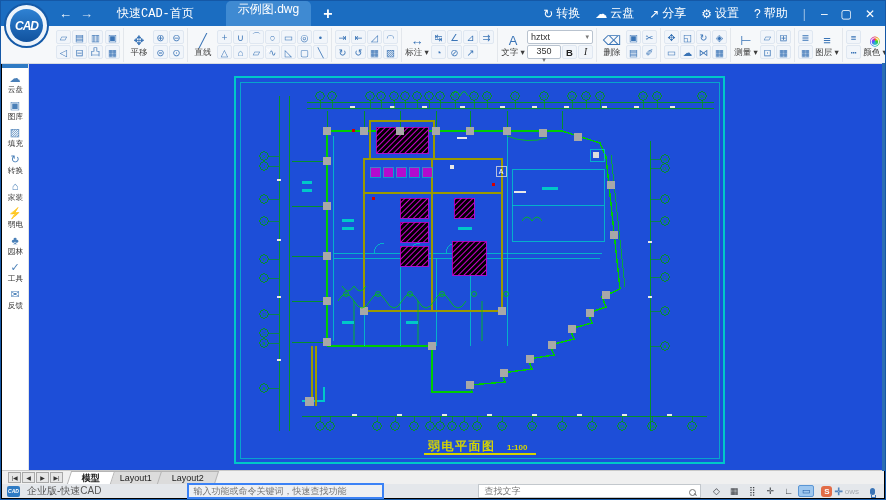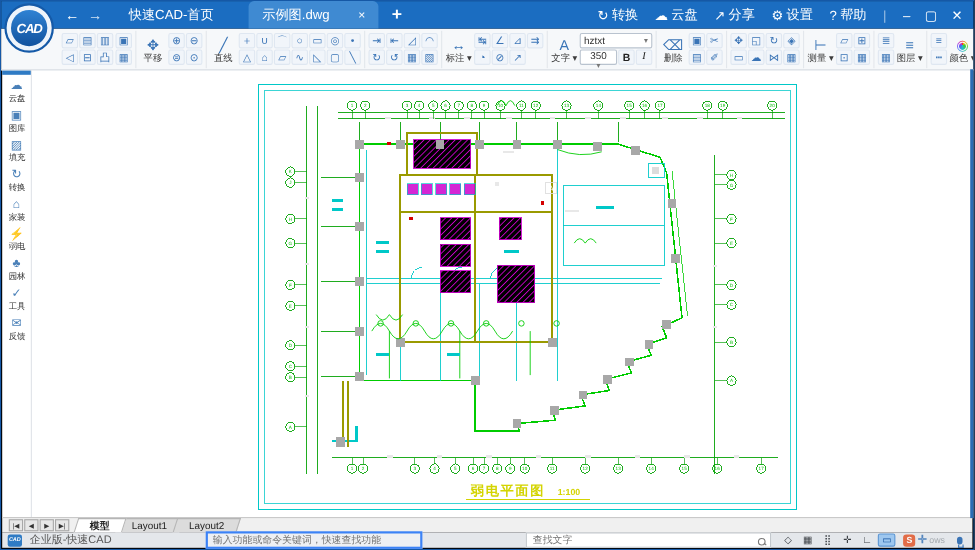--- a/index.html
+++ b/index.html
@@ -8,23 +8,23 @@
   
   .titlebar{height:25px;background:#1b6dc1;display:flex;align-items:center;color:#fff;
     padding-left:58px;position:relative;z-index:5;}
   .logo{position:absolute;left:3px;top:2px;width:45px;height:45px;border-radius:50%;
     background:#eef4fb;border:2px solid #155aa8;box-sizing:border-box;z-index:20;
     display:flex;align-items:center;justify-content:center;}
   .logo-inner{width:33px;height:33px;border-radius:50%;background:linear-gradient(#2f82d3,#11529e);
     color:#fff;font-weight:bold;font-style:italic;font-size:12px;display:flex;align-items:center;justify-content:center;letter-spacing:-1px;}
   .nav-arrows{display:flex;gap:8px;margin-right:10px;font-size:13px;}
   .nav-arrows span{cursor:default;}
-  .tab-home{font-size:12px;padding:0 14px;white-space:nowrap;}
+  .tab-home{font-size:12px;padding:0 14px;white-space:nowrap;font-family:Liberation Mono, monospace;}
   .tab-doc{background:#3f8ad2;height:25px;border-radius:5px 5px 0 0;display:flex;align-items:center;
-    padding:0 12px;font-size:12px;margin-left:18px;gap:26px;white-space:nowrap;}
+    padding:0 12px;font-size:12px;margin-left:18px;gap:26px;white-space:nowrap;flex-direction:column;}
   .tab-doc .x{font-size:11px;opacity:.95;}
   .tab-plus{font-size:16px;margin-left:12px;font-weight:bold;}
   .tb-right{margin-left:auto;display:flex;align-items:center;gap:15px;font-size:12px;padding-right:10px;white-space:nowrap;}
   .menu-item{display:flex;align-items:center;gap:3px;}
   .menu-item .mi-g{font-size:12px;}
   .tb-sep{opacity:.55;font-weight:100;}
   .winbtns{display:flex;gap:13px;font-size:12px;}
   
   .toolbar{height:37px;background:#f6f8fa;border-bottom:1px solid #d7dce1;display:flex;
     align-items:center;padding-left:52px;overflow:hidden;position:relative;z-index:4;}
@@ -45,21 +45,21 @@
   .fsel.sw2{width:34px;flex-direction:column;}
   .fsel .cr{font-size:7px;color:#777;}
   
   .sidebar{position:absolute;left:1px;top:62px;bottom:28px;width:26px;background:#fff;
     border-right:1px solid #dfe3e8;z-index:3;display:flex;flex-direction:column;align-items:center;}
   .sb-indicator{width:100%;height:5px;background:#2f7bc4;margin-bottom:4px;}
   .sbitem{display:flex;flex-direction:column;align-items:center;margin-bottom:5px;}
   .sbitem .sg{font-size:11px;color:#4a80b8;line-height:13px;}
   .sbitem .sl{font-size:8.5px;color:#333;line-height:9px;white-space:nowrap;transform:scale(.9);}
   
-  .canvas{position:absolute;left:27px;top:62px;width:857px;height:408px;background:#ffffff;overflow:hidden;}
+  .canvas{position:absolute;left:27px;top:62px;width:857px;height:408px;background:#1d4ed8;overflow:hidden;}
   .canvas svg{display:block;}
   .vscroll{position:absolute;right:0;top:62px;bottom:28px;width:3px;background:#2a6db4;z-index:6;}
   
   .sheetbar{position:absolute;left:1px;right:1px;bottom:15px;height:13px;background:#f0f0f0;
     border-top:1px solid #c9c9c9;display:flex;align-items:stretch;font-size:9px;z-index:5;padding-left:6px;}
   .snav{display:flex;gap:1px;align-items:center;margin-right:6px;}
   .snav span{width:13px;height:11px;background:#e7e7e7;border:1px solid #a8a8a8;font-size:6px;
     display:flex;align-items:center;justify-content:center;color:#333;box-sizing:border-box;}
   .stab{padding:0 12px;display:flex;align-items:center;transform:skewX(-18deg);background:#dcdcdc;
     border:1px solid #b5b5b5;border-bottom:none;margin-right:-6px;}

